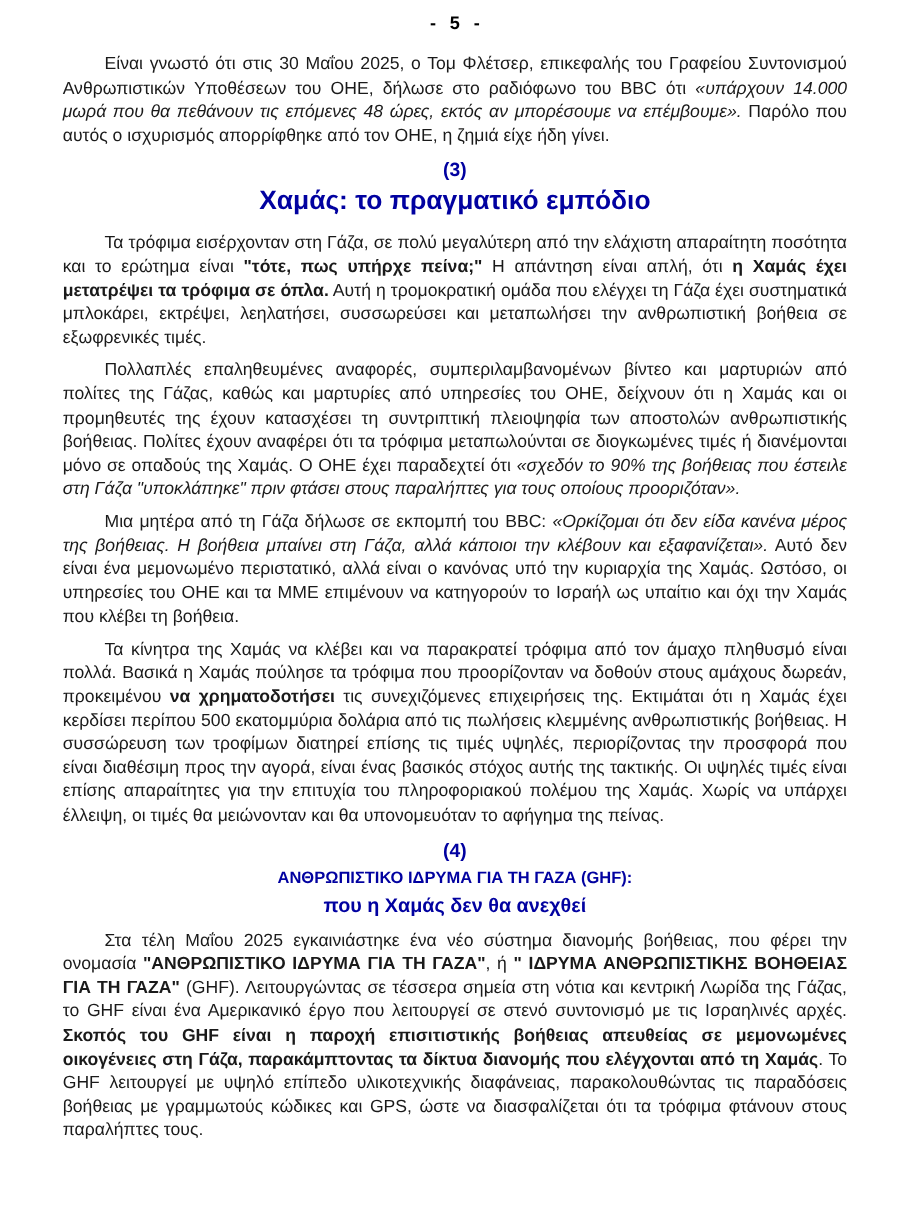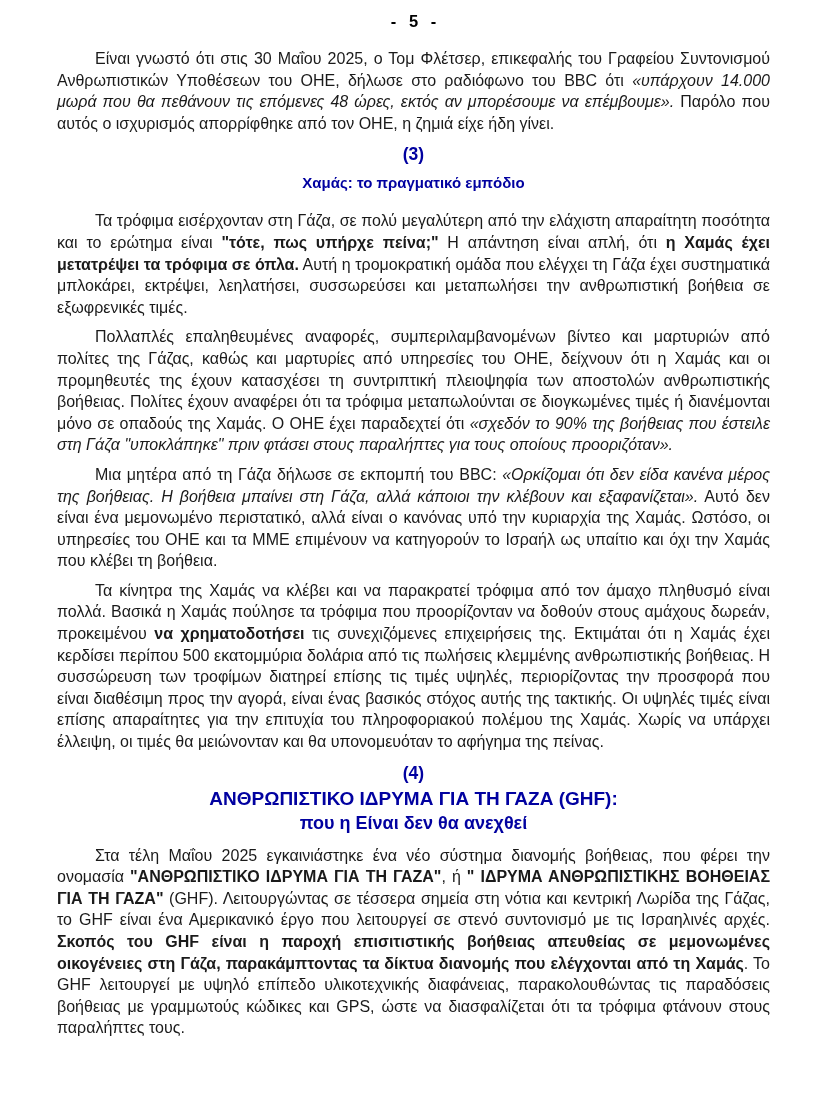--- a/index.html
+++ b/index.html
@@ -27,28 +27,28 @@
   }
   .para:last-child{margin-bottom:0;}
   .b{font-weight:bold;}
   .bi{font-weight:normal;font-style:italic;}
   .bu{font-weight:bold;}
   .sec-num{
     text-align:center;font-weight:bold;font-size:17.5px;line-height:24px;
     color:var(--heading-blue);margin:6px 0 2px 0;
   }
   .sec-title-lg{
-    text-align:center;font-weight:bold;font-size:15px;line-height:26px;
+    text-align:center;font-weight:bold;font-size:24px;line-height:26px;
     color:var(--heading-blue);margin:4px 0 14px 0;
   }
   .sec4-line{
     text-align:center;font-weight:bold;font-size:18px;line-height:24px;
     color:var(--heading-blue);
   }
-  .sec4-line.caps{font-size:19px;}
+  .sec4-line.caps{font-size:15px;}
   .sec4-block{margin:0 0 10px 0;}
 </style>
 </head>
 <body>
 
 <div class="page">
 
   <div class="page-number">- 5 -</div>
 
   <p class="para"><span>Είναι γνωστό ότι στις 30 Μαΐου 2025, ο Τομ Φλέτσερ, επικεφαλής του Γραφείου Συντονισμού Ανθρωπιστικών Υποθέσεων του ΟΗΕ, δήλωσε στο ραδιόφωνο του BBC ότι </span><span class="bi">«υπάρχουν 14.000 μωρά που θα πεθάνουν τις επόμενες 48 ώρες, εκτός αν μπορέσουμε να επέμβουμε».</span><span> Παρόλο που αυτός ο ισχυρισμός απορρίφθηκε από τον ΟΗΕ, η ζημιά είχε ήδη γίνει.</span></p>
@@ -60,18 +60,18 @@
 
   <p class="para"><span>Πολλαπλές επαληθευμένες αναφορές, συμπεριλαμβανομένων βίντεο και μαρτυριών από πολίτες της Γάζας, καθώς και μαρτυρίες από υπηρεσίες του ΟΗΕ, δείχνουν ότι η Χαμάς και οι προμηθευτές της έχουν κατασχέσει τη συντριπτική πλειοψηφία των αποστολών ανθρωπιστικής βοήθειας. Πολίτες έχουν αναφέρει ότι τα τρόφιμα μεταπωλούνται σε διογκωμένες τιμές ή διανέμονται μόνο σε οπαδούς της Χαμάς. Ο ΟΗΕ έχει παραδεχτεί ότι </span><span class="bi">«σχεδόν το 90% της βοήθειας που έστειλε στη Γάζα "υποκλάπηκε" πριν φτάσει στους παραλήπτες για τους οποίους προοριζόταν».</span></p>
 
   <p class="para"><span>Μια μητέρα από τη Γάζα δήλωσε σε εκπομπή του BBC: </span><span class="bi">«Ορκίζομαι ότι δεν είδα κανένα μέρος της βοήθειας. Η βοήθεια μπαίνει στη Γάζα, αλλά κάποιοι την κλέβουν και εξαφανίζεται».</span><span> Αυτό δεν είναι ένα μεμονωμένο περιστατικό, αλλά είναι ο κανόνας υπό την κυριαρχία της Χαμάς. Ωστόσο, οι υπηρεσίες του ΟΗΕ και τα ΜΜΕ επιμένουν να κατηγορούν το Ισραήλ ως υπαίτιο και όχι την Χαμάς που κλέβει τη βοήθεια.</span></p>
 
   <p class="para"><span>Τα κίνητρα της Χαμάς να κλέβει και να παρακρατεί τρόφιμα από τον άμαχο πληθυσμό είναι πολλά. Βασικά η Χαμάς πούλησε τα τρόφιμα που προορίζονταν να δοθούν στους αμάχους δωρεάν, προκειμένου </span><span class="b">να χρηματοδοτήσει</span><span> τις συνεχιζόμενες επιχειρήσεις της. Εκτιμάται ότι η Χαμάς έχει κερδίσει περίπου 500 εκατομμύρια δολάρια από τις πωλήσεις κλεμμένης ανθρωπιστικής βοήθειας. Η συσσώρευση των τροφίμων διατηρεί επίσης τις τιμές υψηλές, περιορίζοντας την προσφορά που είναι διαθέσιμη προς την αγορά, είναι ένας βασικός στόχος αυτής της τακτικής. Οι υψηλές τιμές είναι επίσης απαραίτητες για την επιτυχία του πληροφοριακού πολέμου της Χαμάς. Χωρίς να υπάρχει έλλειψη, οι τιμές θα μειώνονταν και θα υπονομευόταν το αφήγημα της πείνας.</span></p>
 
   <div class="sec-num">(4)</div>
   <div class="sec4-block">
     <div class="sec4-line caps">ΑΝΘΡΩΠΙΣΤΙΚΟ ΙΔΡΥΜΑ ΓΙΑ ΤΗ ΓΑΖΑ (GHF):</div>
-    <div class="sec4-line">που η Είναι δεν θα ανεχθεί</div>
+    <div class="sec4-line">που η Χαμάς δεν θα ανεχθεί</div>
   </div>
 
   <p class="para"><span>Στα τέλη Μαΐου 2025 εγκαινιάστηκε ένα νέο σύστημα διανομής βοήθειας, που φέρει την ονομασία </span><span class="b">"ΑΝΘΡΩΠΙΣΤΙΚΟ ΙΔΡΥΜΑ ΓΙΑ ΤΗ ΓΑΖΑ"</span><span>, ή </span><span class="b">" ΙΔΡΥΜΑ ΑΝΘΡΩΠΙΣΤΙΚΗΣ ΒΟΗΘΕΙΑΣ ΓΙΑ ΤΗ ΓΑΖΑ"</span><span> (GHF). Λειτουργώντας σε τέσσερα σημεία στη νότια και κεντρική Λωρίδα της Γάζας, το GHF είναι ένα Αμερικανικό έργο που λειτουργεί σε στενό συντονισμό με τις Ισραηλινές αρχές. </span><span class="bu">Σκοπός του GHF είναι η παροχή επισιτιστικής βοήθειας απευθείας σε μεμονωμένες οικογένειες στη Γάζα, παρακάμπτοντας τα δίκτυα διανομής που ελέγχονται από τη Χαμάς</span><span>. Το GHF λειτουργεί με υψηλό επίπεδο υλικοτεχνικής διαφάνειας, παρακολουθώντας τις παραδόσεις βοήθειας με γραμμωτούς κώδικες και GPS, ώστε να διασφαλίζεται ότι τα τρόφιμα φτάνουν στους παραλήπτες τους.</span></p>
 
 </div>
 
 </body></html>

